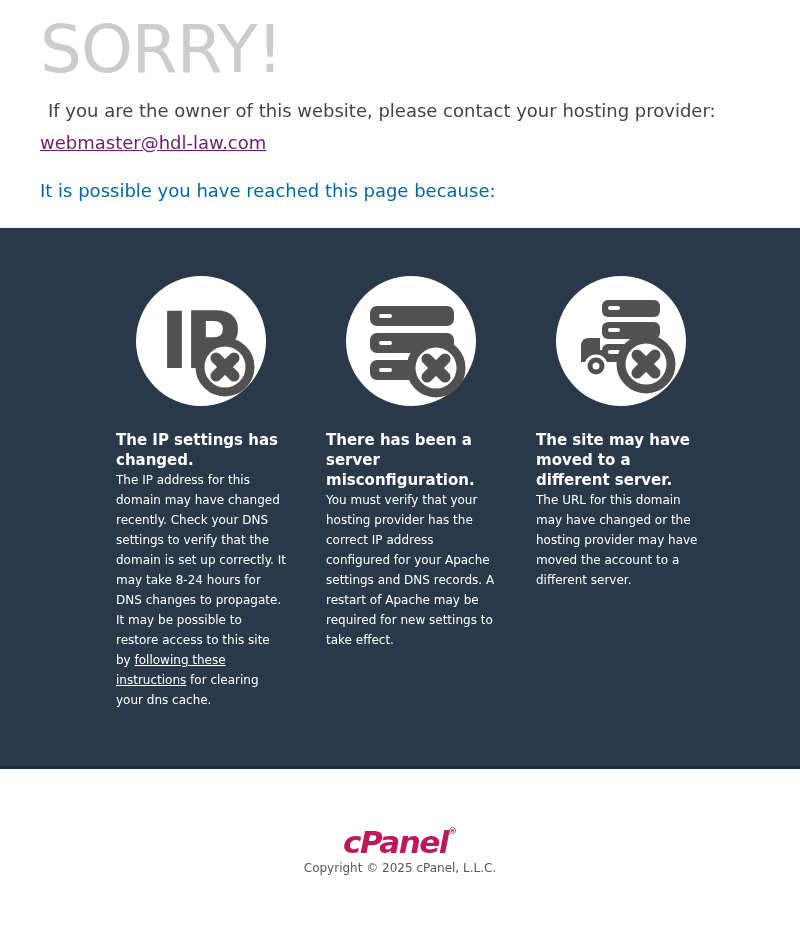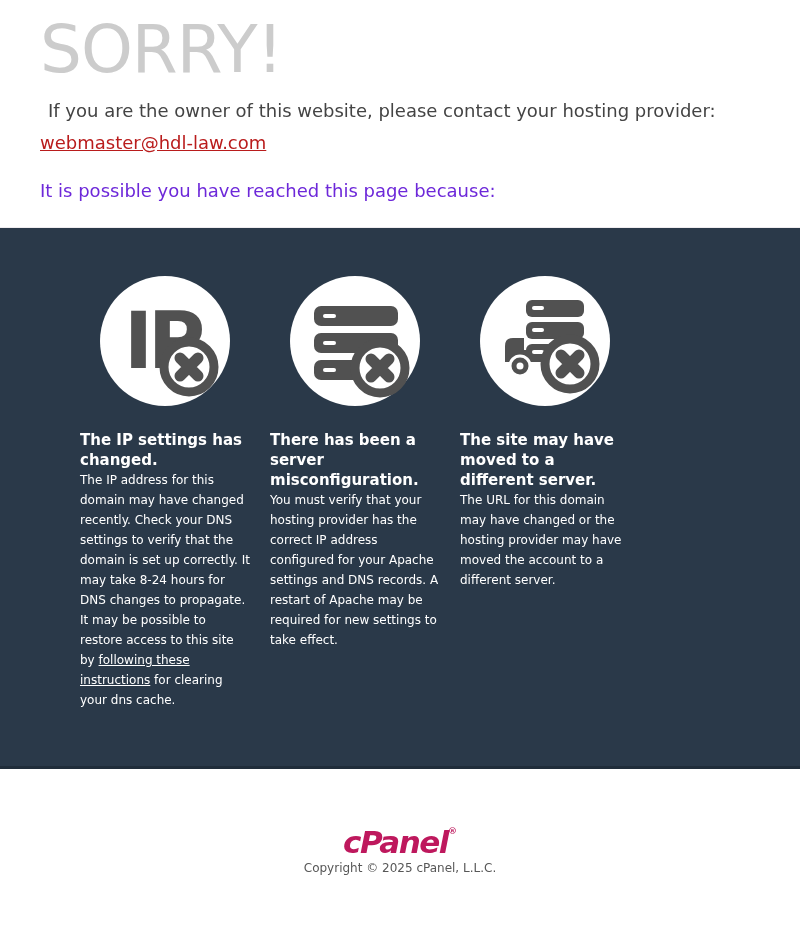--- a/index.html
+++ b/index.html
@@ -27,39 +27,39 @@
     letter-spacing: -1px;
   }
   .intro-line {
     margin: 8px;
     font-size: 18px;
     line-height: 1.38;
     color: #444444;
   }
   .email-link {
     font-size: 18px;
-    color: #b91c1c;
+    color: #701a75;
     text-decoration: underline;
     cursor: pointer;
   }
   .reason-line {
     margin: 27px 0 0 0;
     font-size: 18px;
-    color: #6d28d9;
+    color: #0369a1;
   }
   
   .band {
     background: #2a3949;
     border-bottom: 3px solid #202d3a;
     padding: 48px 0 56px 0;
   }
   .cards {
     display: flex;
-    gap: 20px;
-    margin-left: 80px;
+    gap: 40px;
+    margin-left: 116px;
     width: 590px;
   }
   .card { width: 170px; }
   .icon-circle {
     width: 130px;
     height: 130px;
     border-radius: 50%;
     background: #ffffff;
     margin: 0 auto 24px auto;
     display: flex;

